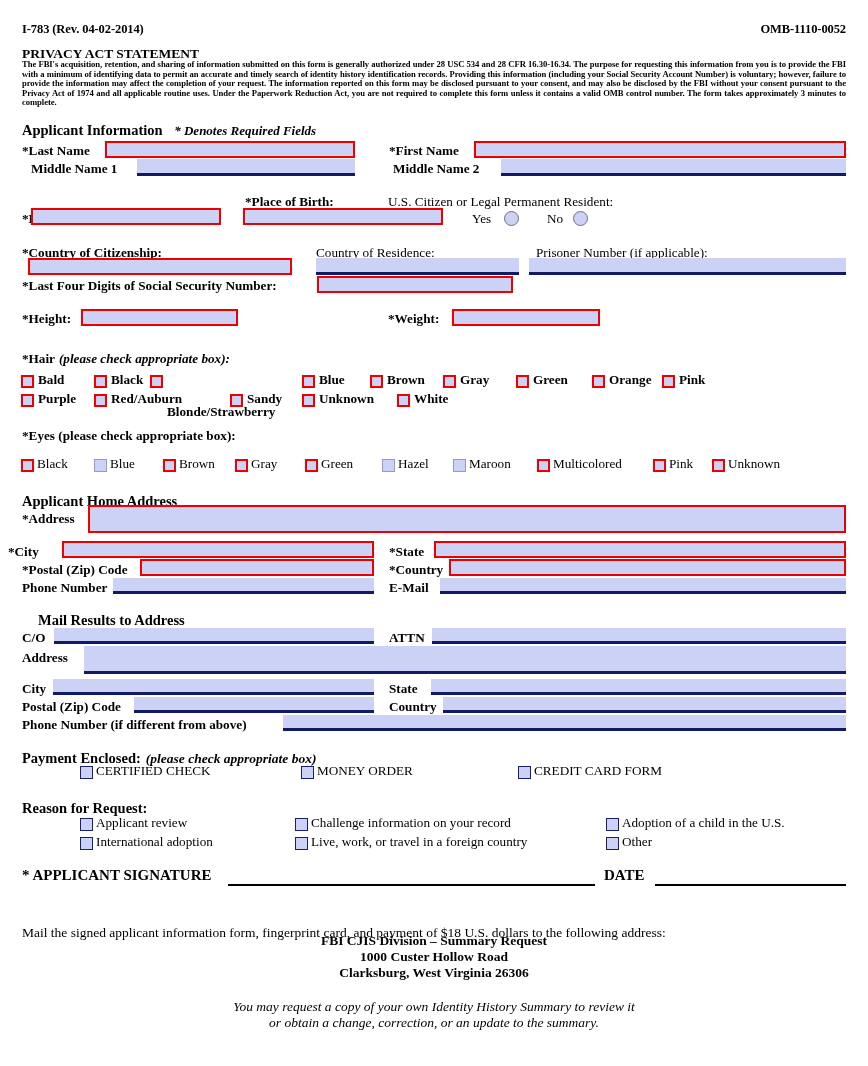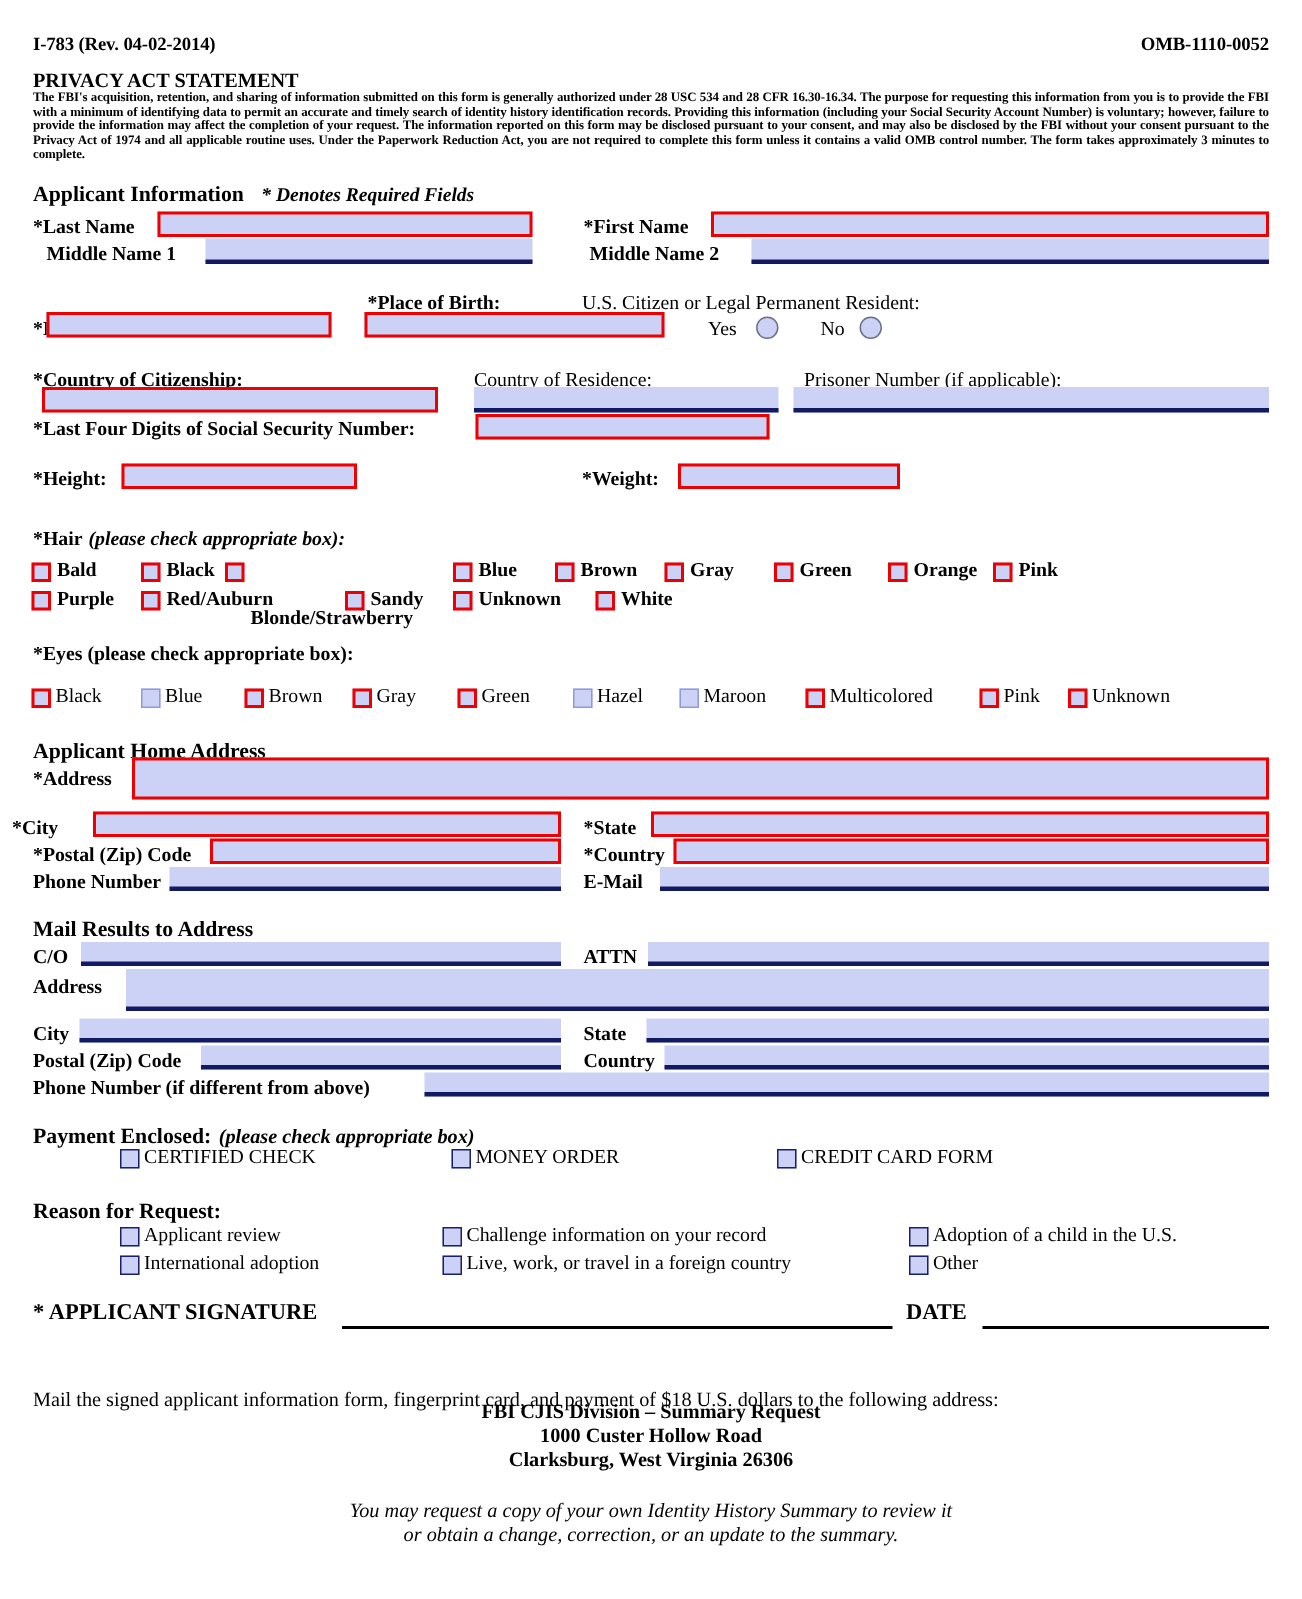--- a/index.html
+++ b/index.html
@@ -284,21 +284,21 @@
 
   <div class="lbl" style="top:562px; left:389px;">*Country</div>
   <div class="fld req" style="top:559px; left:449px; width:397px; height:17px;"></div>
 
   <div class="lbl" style="top:580px; left:22px;">Phone Number</div>
   <div class="fld uline" style="top:578px; left:113px; width:261px; height:16px;"></div>
 
   <div class="lbl" style="top:580px; left:389px;">E-Mail</div>
   <div class="fld uline" style="top:578px; left:440px; width:406px; height:16px;"></div>
 
-  <div class="sec-head" style="top:612px; left:22px;">Mail Results to Address</div>
+  <div class="sec-head" style="top:612px; left:38px;">Mail Results to Address</div>
 
   <div class="lbl" style="top:630px; left:22px;">C/O</div>
   <div class="fld uline" style="top:628px; left:54px; width:320px; height:16px;"></div>
 
   <div class="lbl" style="top:630px; left:389px;">ATTN</div>
   <div class="fld uline" style="top:628px; left:432px; width:414px; height:16px;"></div>
 
   <div class="lbl" style="top:650px; left:22px;">Address</div>
   <div class="fld uline" style="top:646px; left:84px; width:762px; height:28px;"></div>
 

